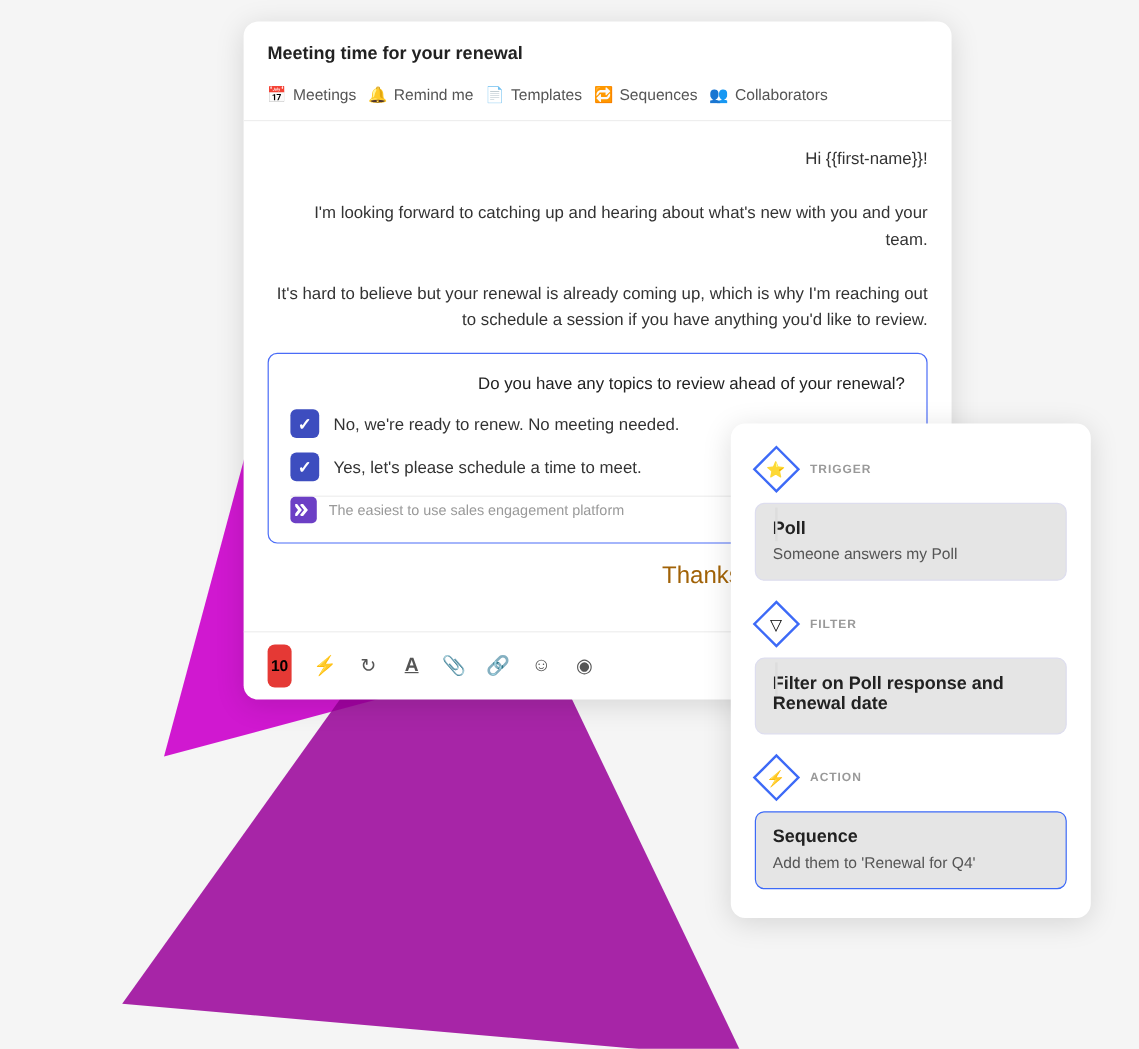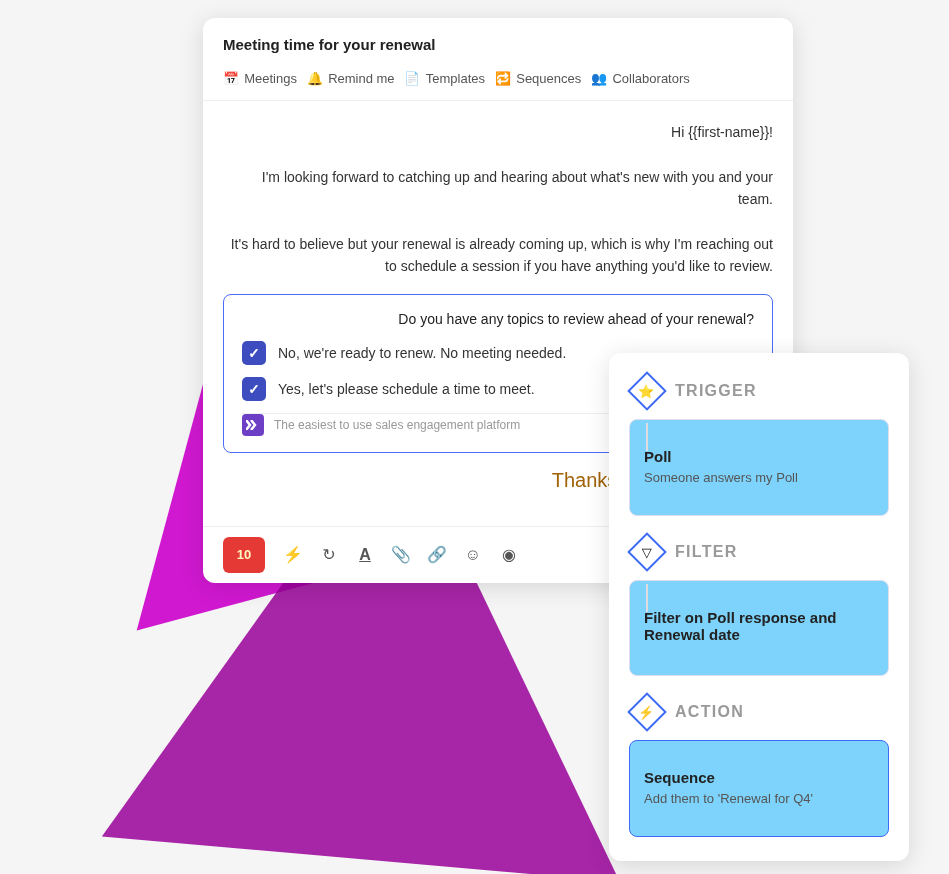--- a/index.html
+++ b/index.html
@@ -195,28 +195,28 @@
     
     .email-toolbar {
       display: flex;
       align-items: center;
       padding: 10px 20px;
       border-top: 1px solid #eee;
       gap: 4px;
     }
 
     .toolbar-red-btn {
-      width: 42px;
+      width: 20px;
       height: 36px;
       background: #e53935;
       border-radius: 6px;
       display: flex;
       align-items: center;
       justify-content: center;
-      color: #fef9c3;
+      color: #000000;
       font-size: 13px;
       font-weight: bold;
       cursor: pointer;
       margin-right: 8px;
     }
 
     .toolbar-icon-btn {
       width: 32px;
       height: 32px;
       display: flex;
@@ -260,33 +260,33 @@
     }
 
     .workflow-item-header {
       display: flex;
       align-items: center;
       gap: 10px;
       margin-bottom: 10px;
     }
 
     .workflow-tag {
-      font-size: 16px;
+      font-size: 10px;
       font-weight: 700;
       color: #999;
       letter-spacing: 0.08em;
       text-transform: uppercase;
     }
 
     .workflow-content-box {
       border: 1.5px solid #dde;
       border-radius: 8px;
-      padding: 28px 14px;
+      padding: 12px 14px;
       margin-left: 0;
-      background: #7dd3fc;
+      background: #e5e5e5;
     }
 
     .workflow-content-box.action-box {
       border-color: #3d6af7;
     }
 
     .workflow-title {
       font-size: 15px;
       font-weight: 700;
       color: #222;

